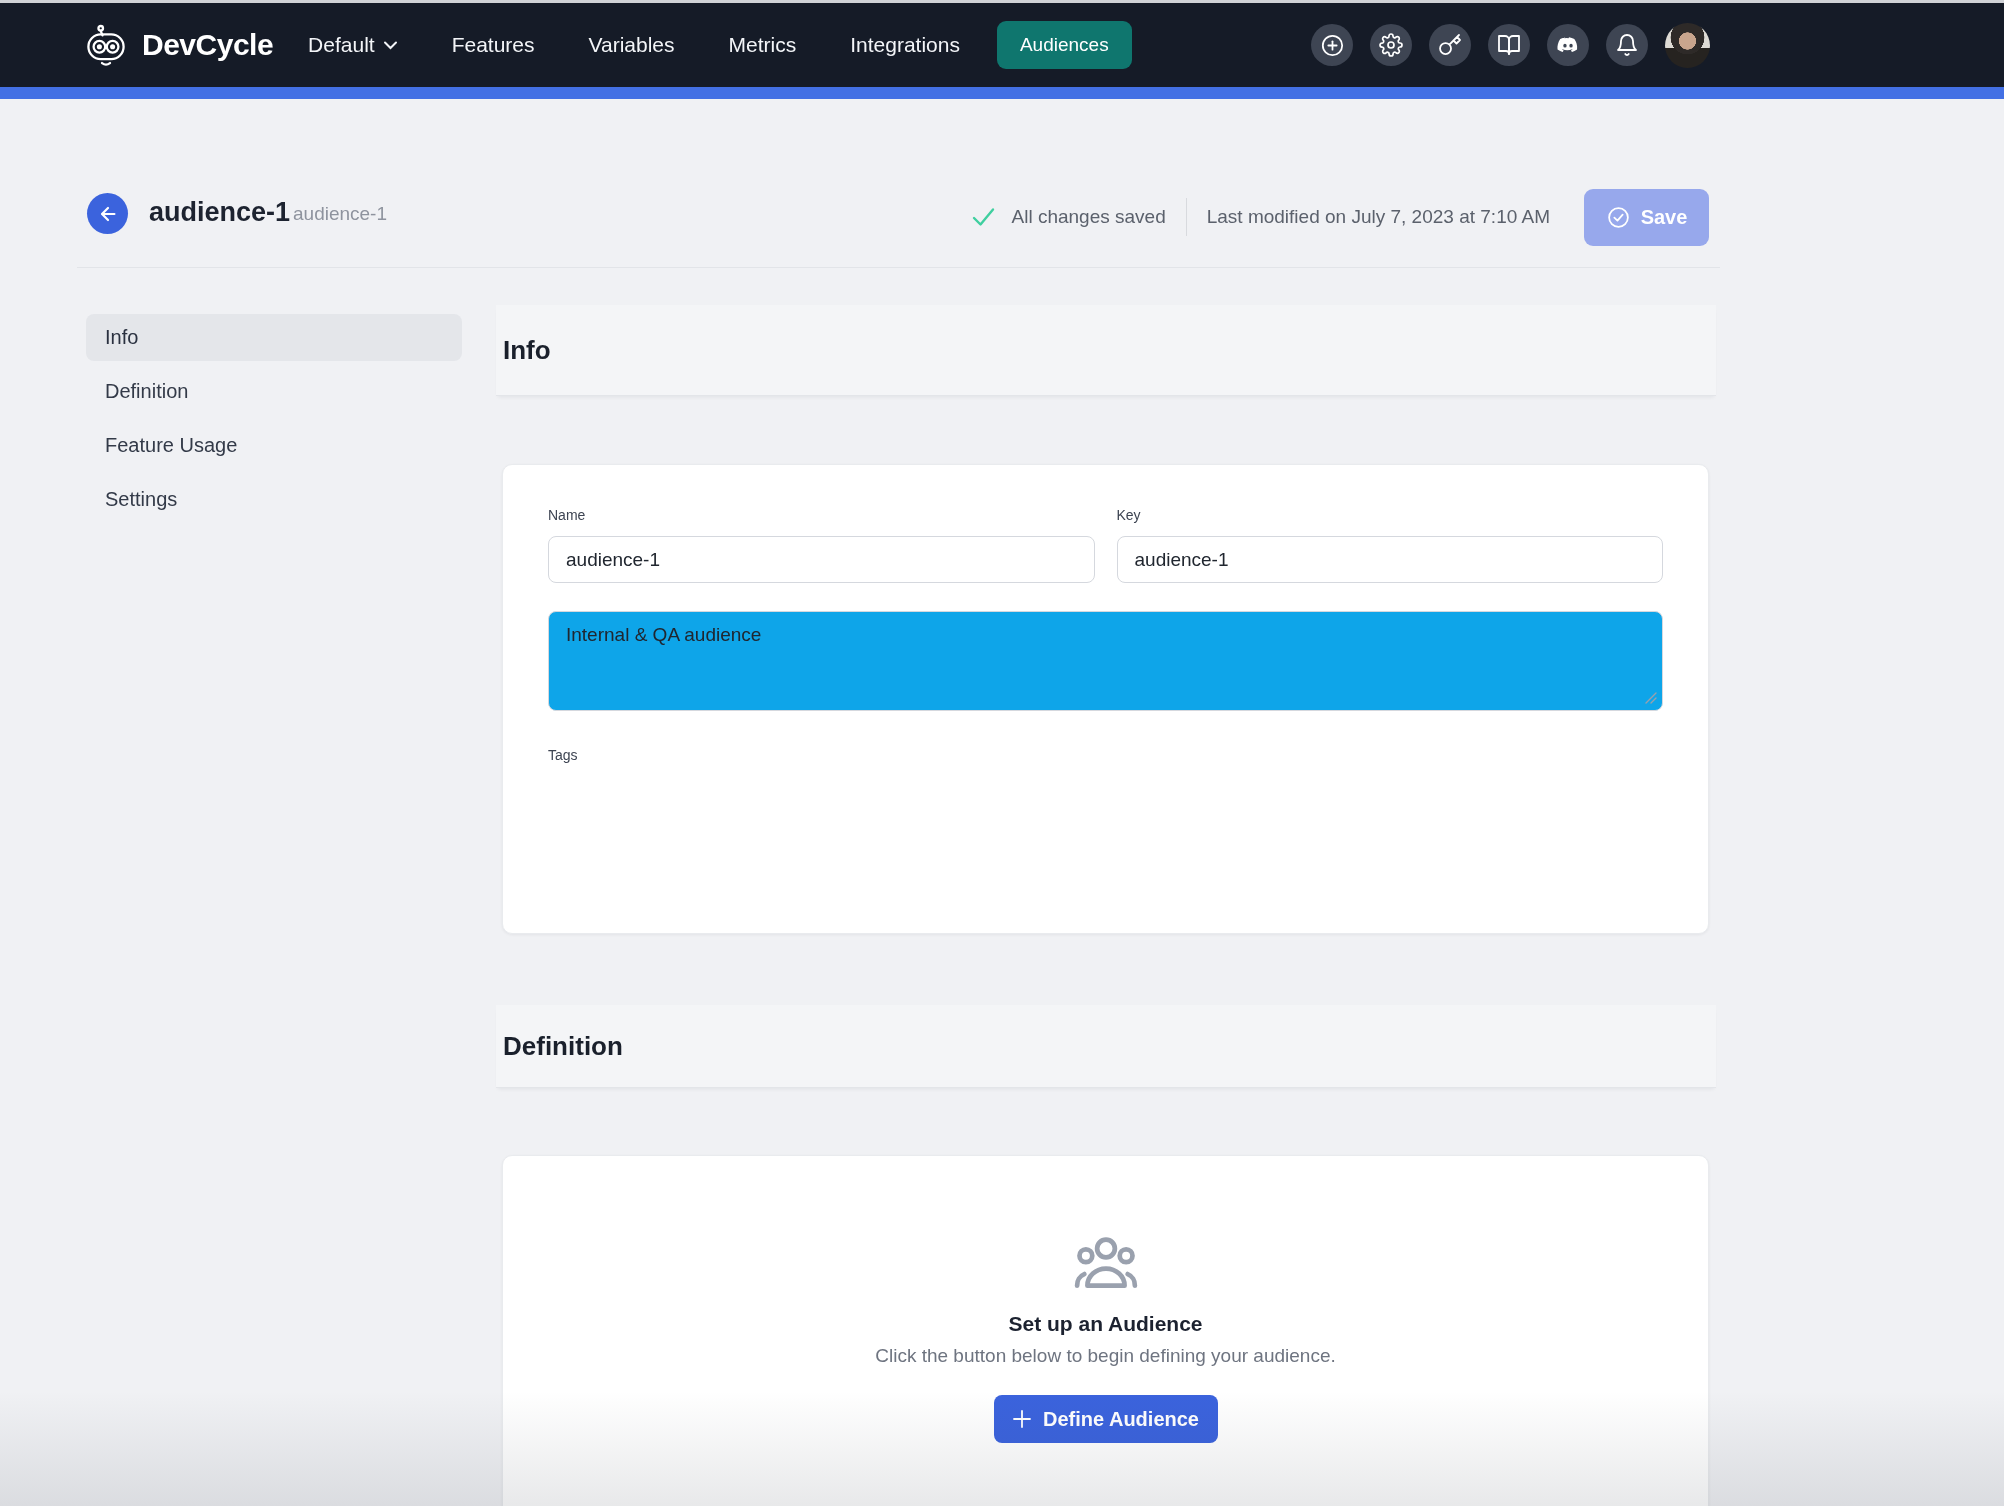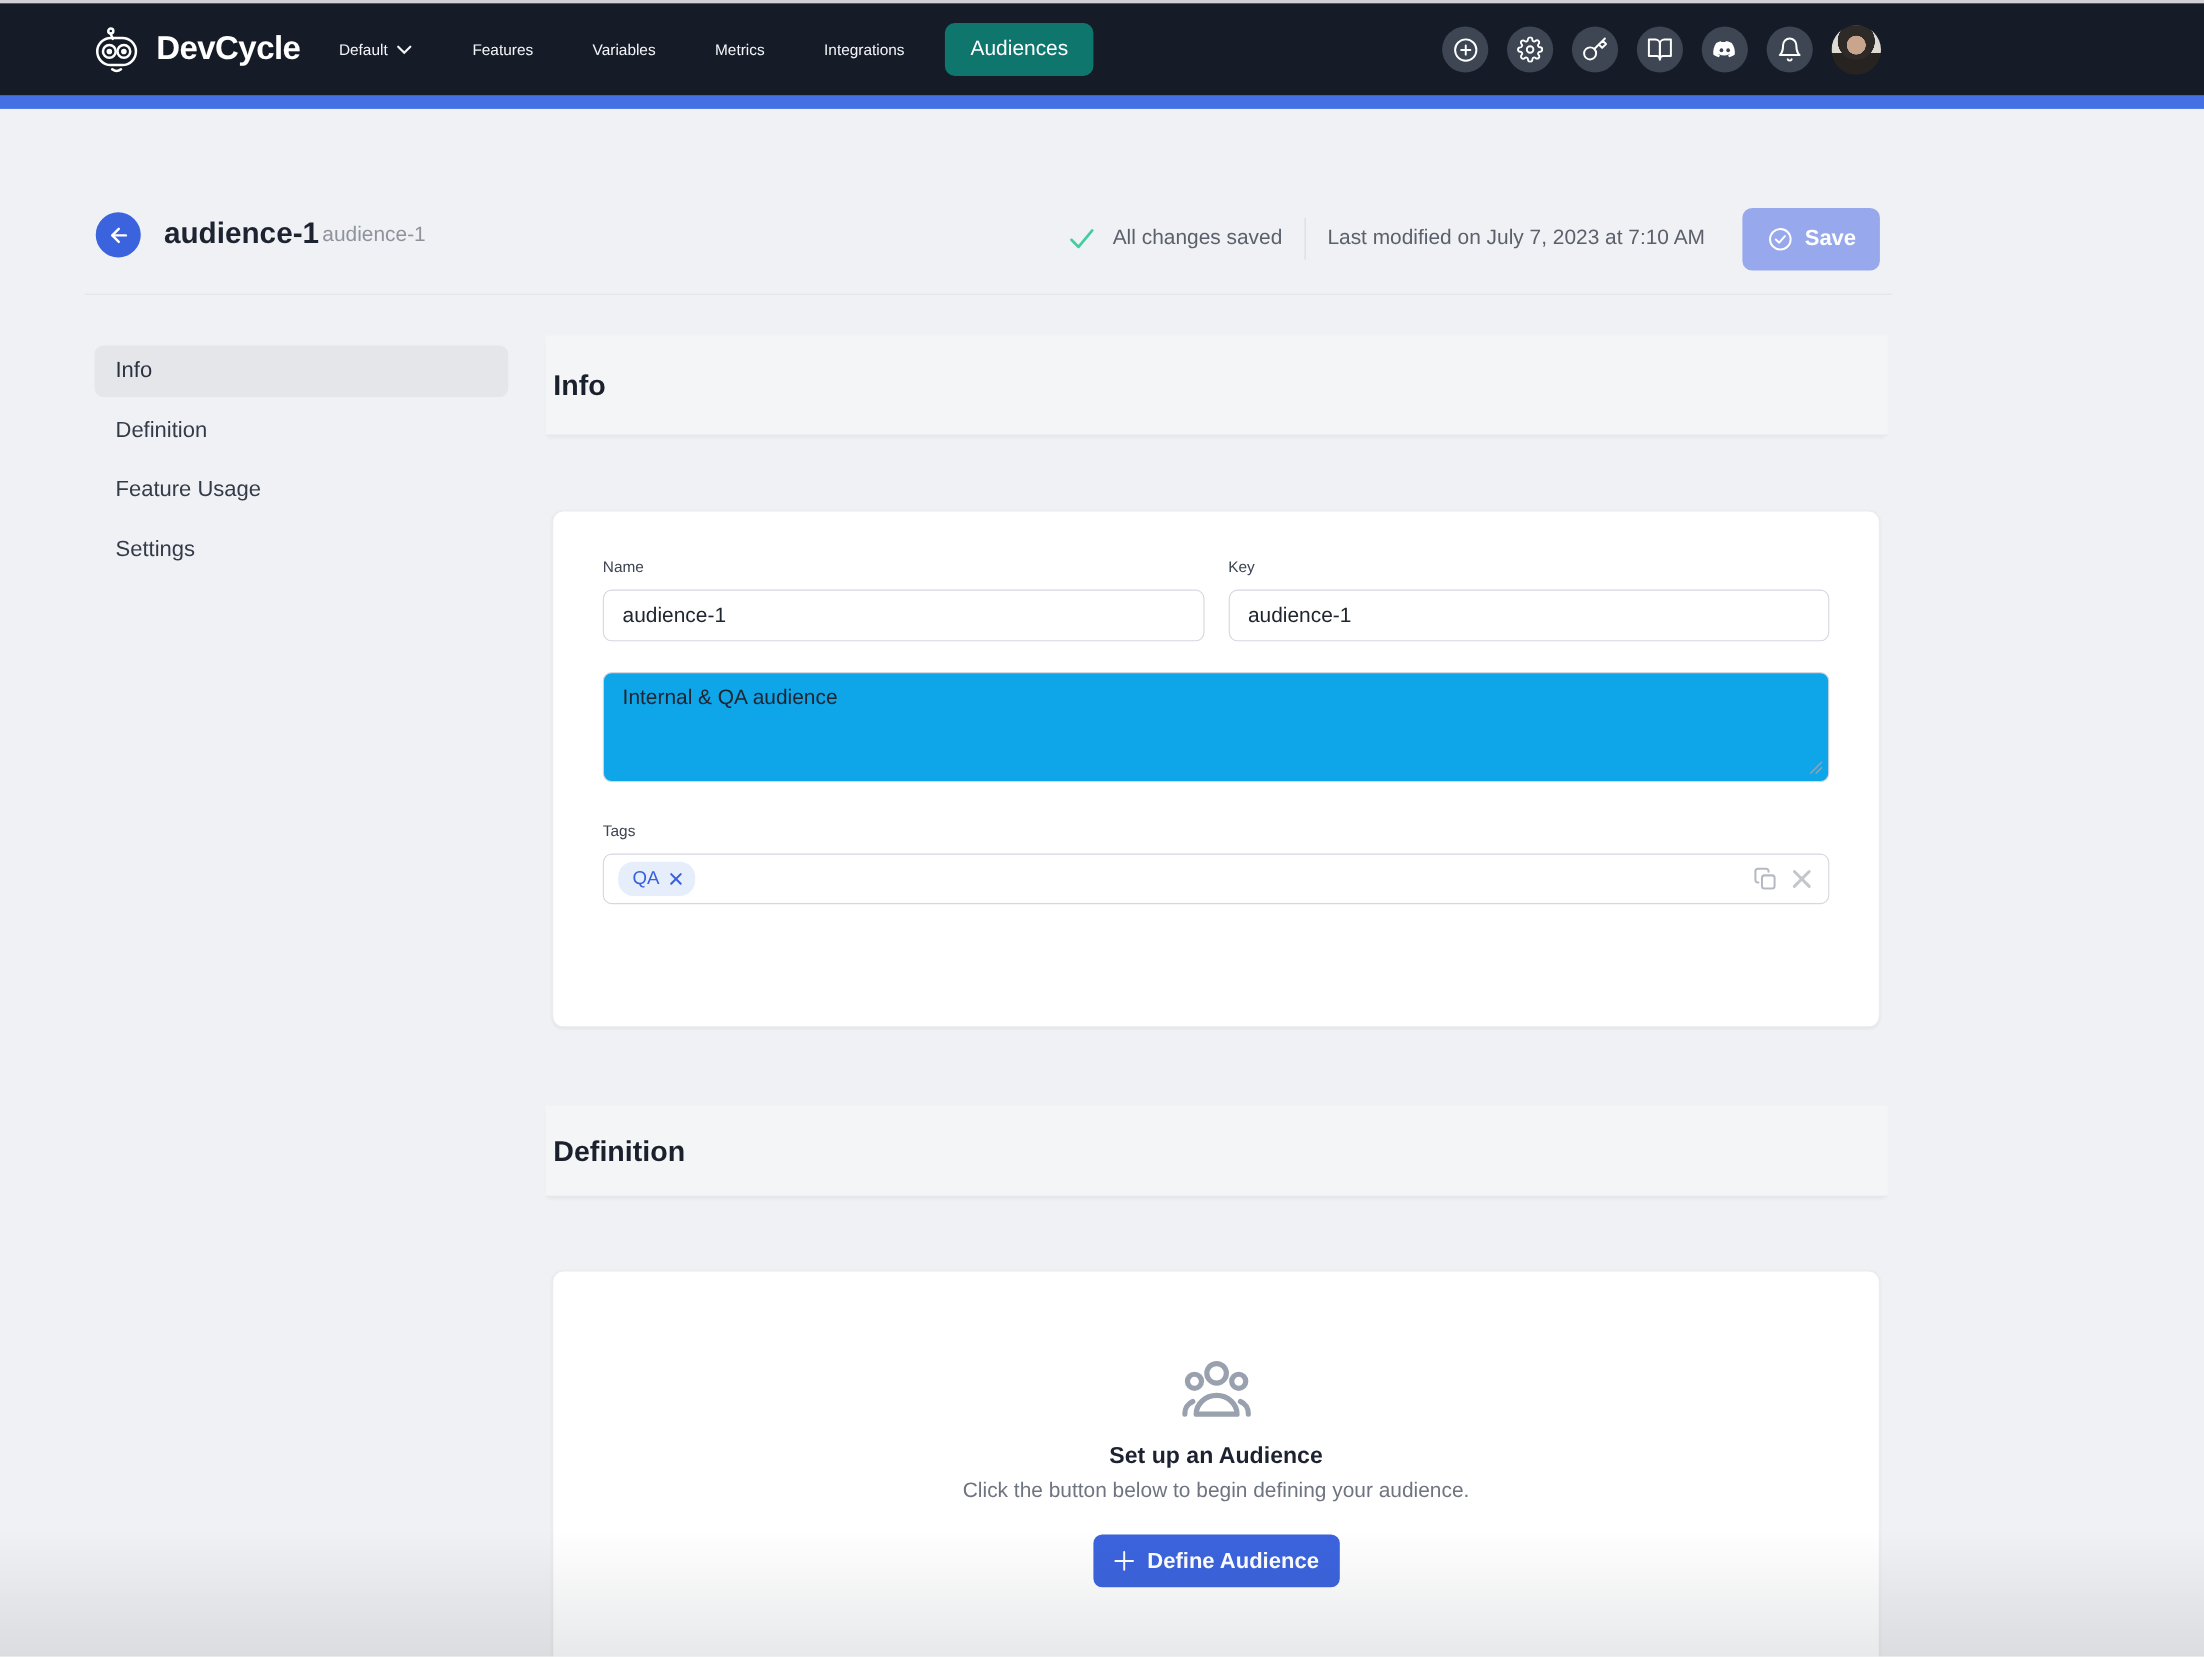--- a/index.html
+++ b/index.html
@@ -14,21 +14,21 @@
 
   
   .navbar {
     position:absolute; top:3px; left:0; width:100%; height:84px;
     background:#151b27; display:flex; align-items:center;
     padding:0 294px 0 83px; color:#fff;
   }
   .brand { display:flex; align-items:center; gap:13px; }
   .brand-name { font-size:30px; font-weight:700; letter-spacing:-0.5px; color:#fff; }
   .nav-links { display:flex; align-items:center; gap:54px; margin-left:35px; }
-  .nav-link { font-size:14px; font-weight:500; color:#f3f5f8; cursor:pointer; white-space:nowrap; display:flex; align-items:center; gap:8px; }
+  .nav-link { font-size:21px; font-weight:500; color:#f3f5f8; cursor:pointer; white-space:nowrap; display:flex; align-items:center; gap:8px; }
   .nav-active {
     margin-left:37px; padding:13px 23px; border-radius:9px; background:#0f766e;
     font-size:19px; font-weight:500; color:#fff; cursor:pointer;
   }
   .nav-icons { display:flex; align-items:center; gap:17px; margin-left:auto; }
   .icon-circle {
     width:42px; height:42px; border-radius:50%; background:#3e4553;
     display:flex; align-items:center; justify-content:center; cursor:pointer; flex:0 0 auto;
   }
   .avatar {
@@ -288,43 +288,20 @@
         <span class="resize-handle">
           <svg width="13" height="13" viewBox="0 0 13 13" stroke="#9aa0ab" stroke-width="1.4" stroke-linecap="round">
               <path d="M2 12 L12 2 M7 12 L12 7"></path>
             </svg>
         </span>
       </div>
     </div>
 
     <div class="tags-block">
       <label class="field-label">Tags</label>
-      <div class="tags-box">
-        <span class="tag-chip">
-          <span>QA</span>
-          <span class="tag-x">
-            <svg width="13" height="13" viewBox="0 0 12 12" stroke="#3560de" stroke-width="1.7" stroke-linecap="round">
-                <path d="M2 2 L10 10 M10 2 L2 10"></path>
-              </svg>
-          </span>
-        </span>
-        <span class="tags-actions">
-          <span class="act">
-            <svg width="22" height="22" viewBox="0 0 24 24" fill="none" stroke="#b4b9c2" stroke-width="2" stroke-linecap="round" stroke-linejoin="round">
-                <rect x="8.5" y="8.5" width="12.5" height="13" rx="2.5"></rect>
-                <path d="M5 15.5H4.2A2.2 2.2 0 0 1 2 13.3V4.2A2.2 2.2 0 0 1 4.2 2h8.6A2.2 2.2 0 0 1 15 4.2V5"></path>
-              </svg>
-          </span>
-          <span class="act">
-            <svg width="18" height="18" viewBox="0 0 12 12" stroke="#c3c6cc" stroke-width="1.8" stroke-linecap="round">
-                <path d="M1.5 1.5 L10.5 10.5 M10.5 1.5 L1.5 10.5"></path>
-              </svg>
-          </span>
-        </span>
-      </div>
     </div>
   </div>
 
   <div class="section-head definition">
     <span>Definition</span>
   </div>
 
   <div class="card definition-card">
     <span>
       <svg width="66" height="62" viewBox="0 0 64 58" fill="none" stroke="#9aa1ae" stroke-width="4.6" stroke-linecap="round" stroke-linejoin="round">

